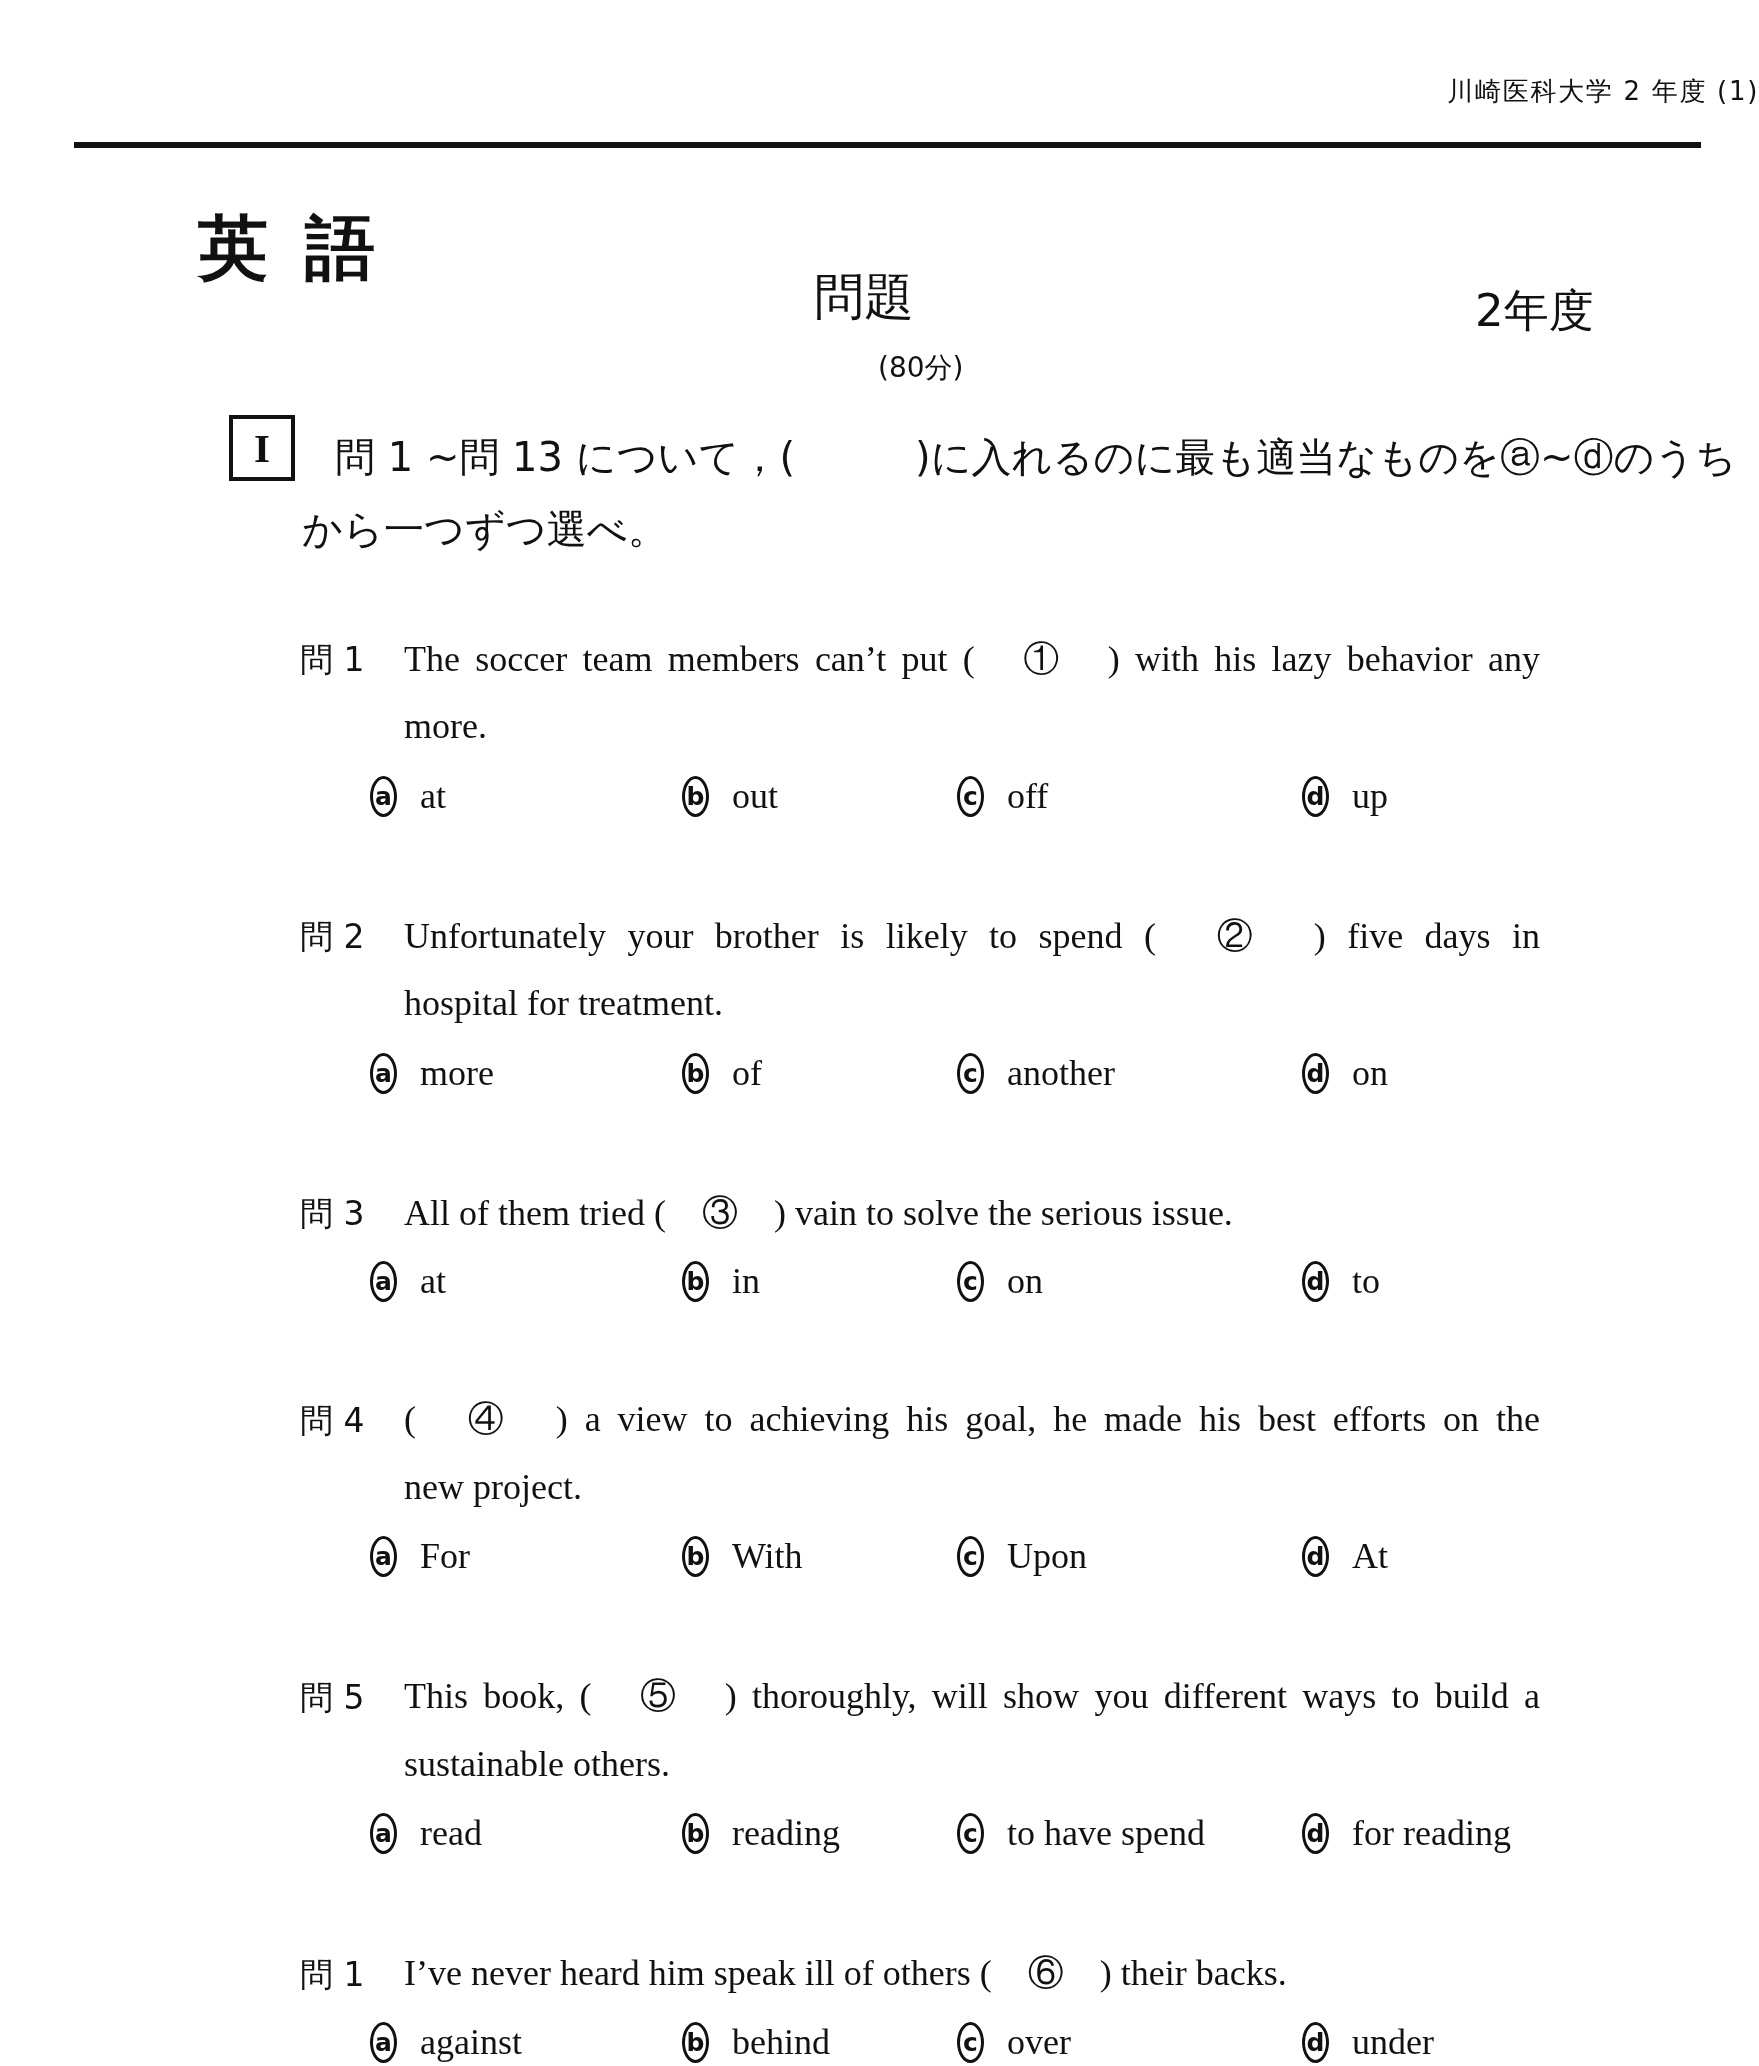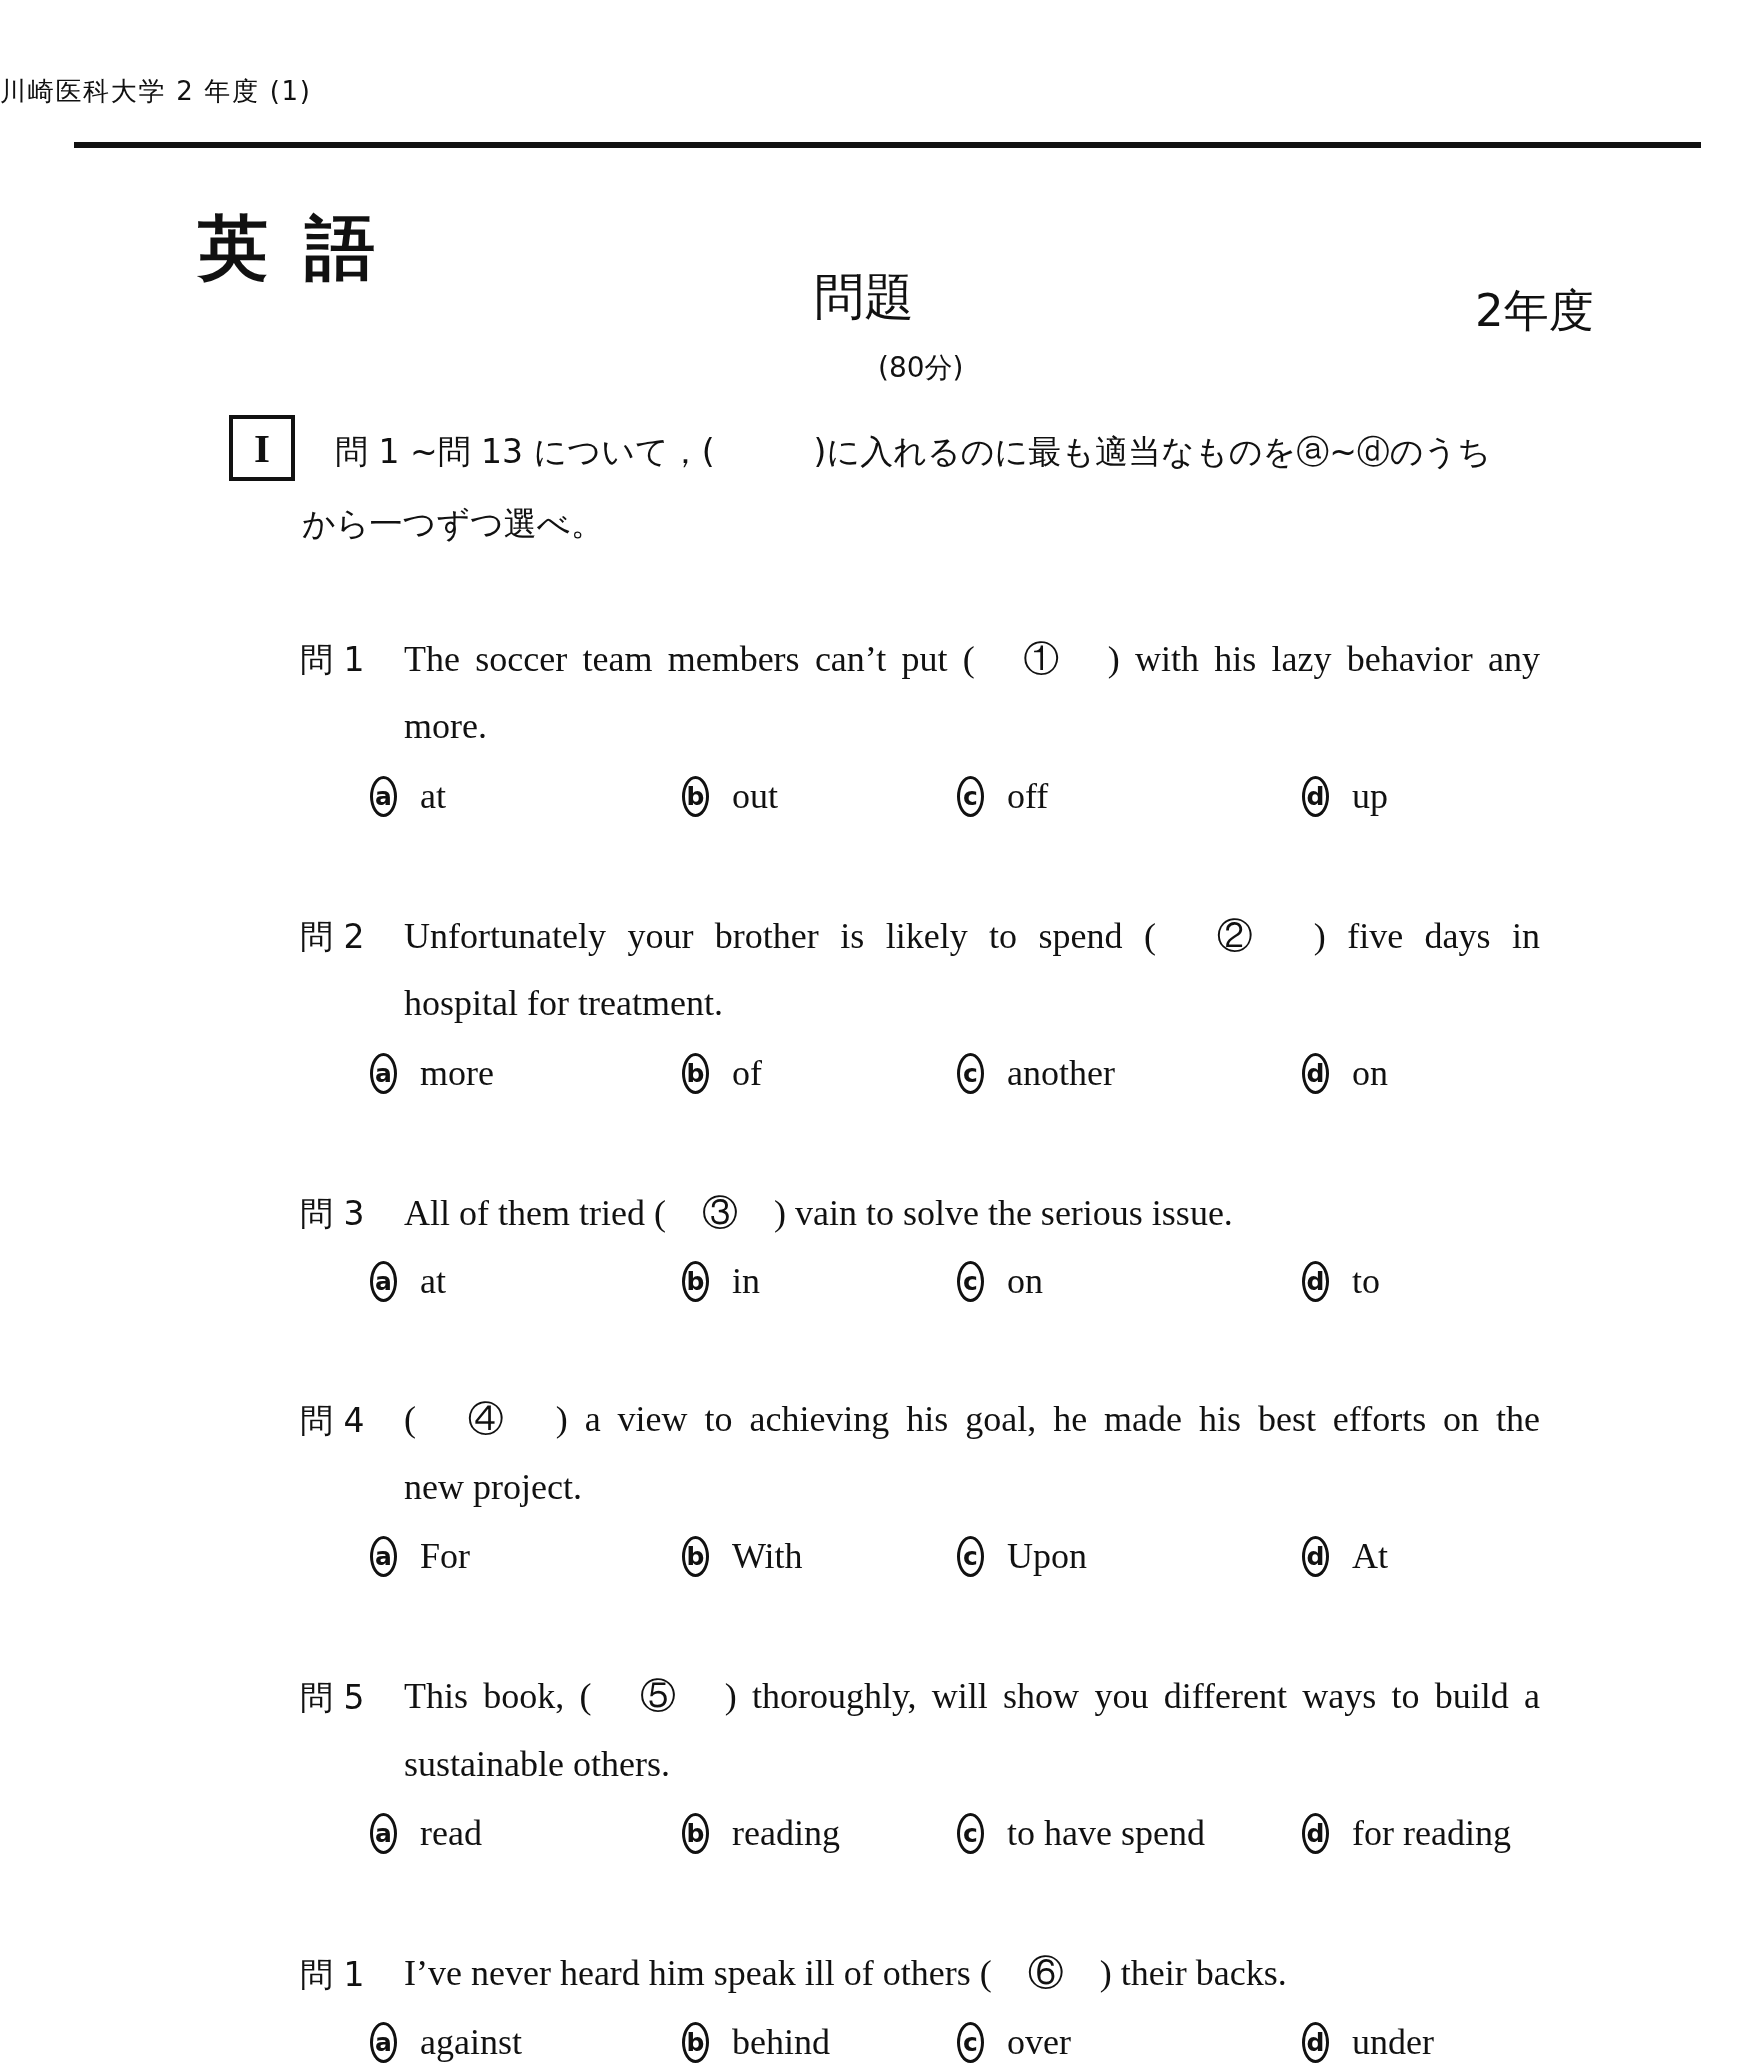--- a/index.html
+++ b/index.html
@@ -1,27 +1,27 @@
 <!DOCTYPE html>
 <html style="font-size:6.6px"><head>
 <meta charset="utf-8">
 <style>
   html, body { margin:0; padding:0; background:#fff; }
   body { width:1759px; height:2484px; position:relative; overflow:hidden; color:#111;
          font-family: "Liberation Serif", "DejaVu Serif", serif; }
   .abs { position:absolute; }
-  .header { top:74px; left:0; width:1759px; text-align:left; font-family:"DejaVu Sans", sans-serif; font-size:26px; letter-spacing:1.7px; }
+  .header { top:74px; left:0; width:1759px; text-align:right; font-family:"DejaVu Sans", sans-serif; font-size:26px; letter-spacing:1.7px; }
   .rule { top:142px; left:74px; width:1627px; height:5.8px; background:#111; }
   .subject { top:202px; left:198px; font-family:"DejaVu Sans", sans-serif; font-weight:bold; font-size:70px; letter-spacing:37px; }
   .title { top:264px; left:814px; font-family:"DejaVu Sans", sans-serif; font-size:50px; }
   .year { top:281px; left:1475px; font-family:"DejaVu Sans", sans-serif; font-size:45px; }
   .duration { top:349px; left:835px; font-family:"DejaVu Sans", sans-serif; font-size:28px;margin-left:43px; }
   .sec-box { top:415px; left:229px; width:66px; height:66px; border:4.5px solid #111; box-sizing:border-box;
              display:flex; align-items:center; justify-content:center; font-size:41px; font-weight:bold; }
-  .instr { left:302px; font-family:"DejaVu Sans", sans-serif; font-size:33px; white-space:nowrap; }
+  .instr { left:302px; font-family:"DejaVu Sans", sans-serif; font-size:40px; white-space:nowrap; }
   .q-label { left:300px; font-family:"DejaVu Sans", sans-serif; font-size:33px; white-space:nowrap; }
   .q-text { left:404px; width:1136px; font-size:36px; white-space:nowrap; text-align:justify; text-align-last:justify; }
   .q-text.cont { text-align:right; text-align-last:left; }
   .opt { font-size:36px; white-space:nowrap; display:flex; align-items:center; }
   .circ { display:inline-flex; width:27px; height:41px; border:3.7px solid #111; border-radius:50%;
           align-items:center; justify-content:center; font-family:"DejaVu Sans", sans-serif; font-size:25px; font-weight:bold;
           margin-right:23px; box-sizing:border-box; }
 </style>
 </head>
 <body>

